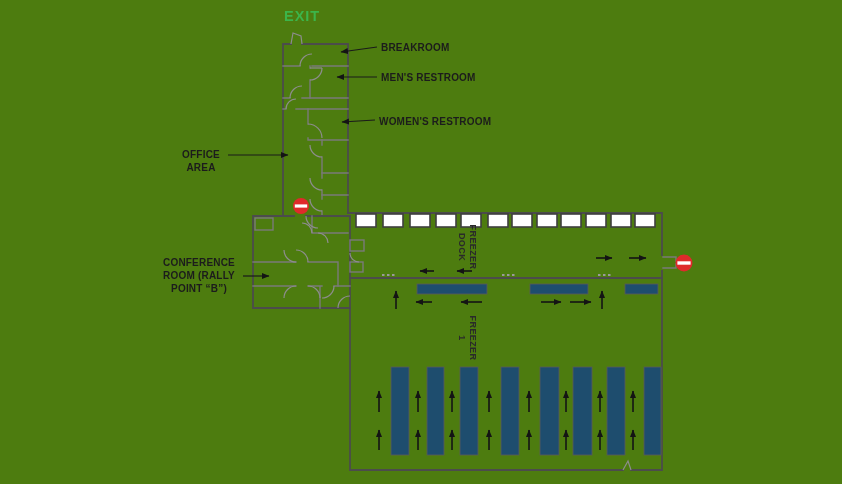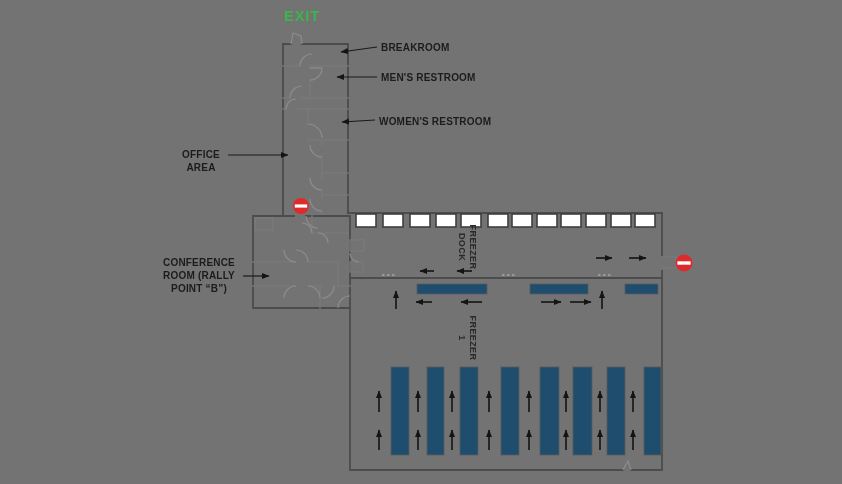--- a/index.html
+++ b/index.html
@@ -1,16 +1,16 @@
 <!DOCTYPE html>
 <html><head>
 <meta charset="utf-8">
 <style>
   html,body{margin:0;padding:0;background:#ffffff;}
-  .stage{position:relative;width:842px;height:484px;background:#737373;overflow:hidden;
+  .stage{position:relative;width:842px;height:484px;background:#4d7c0f;overflow:hidden;
          font-family:"Liberation Sans",sans-serif;}
   svg{display:block;}
   .wall{stroke:#4c4c4c;stroke-width:1.8;fill:none;stroke-linecap:square;}
   .wall-light{stroke:#7a7a7a;stroke-width:1.4;fill:none;stroke-linecap:square;}
   .arc{stroke:#8d8d8d;stroke-width:1.2;fill:none;}
   .leaf{stroke:#8d8d8d;stroke-width:1.2;fill:none;}
   .dockdoor{fill:#ffffff;stroke:#3f3f3f;stroke-width:1.6;}
   .rack{stroke:#5a5a5a;stroke-width:0.8;}
   .arrow{stroke:#141414;stroke-width:1.6;fill:none;}
   .leader{stroke:#1a1a1a;stroke-width:1.2;fill:none;}

